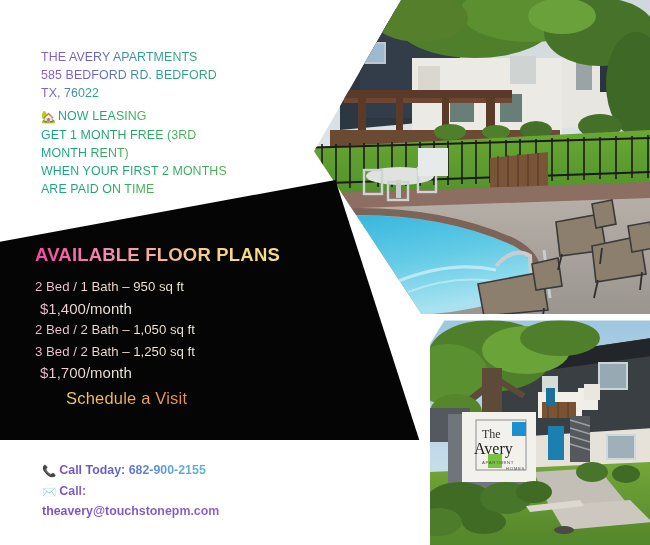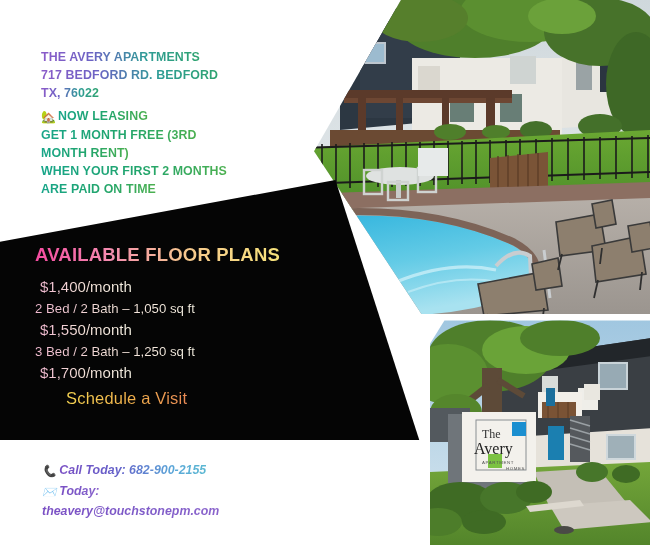--- a/index.html
+++ b/index.html
@@ -64,21 +64,21 @@
   .g-pink-white  { background-image:linear-gradient(90deg,#F0B9CF 0%,#F3E0D8 45%,#F7F2E4 100%); }
   .g-yellow-orange{ background-image:linear-gradient(90deg,#F7D552 0%,#F3B14C 55%,#E98A55 100%); }
   .g-purple-blue { background-image:linear-gradient(90deg,#7A4FC4 0%,#6360C9 40%,#5AA7D8 78%,#5BB8D2 100%); }
   .g-purple-solid{ background-image:linear-gradient(90deg,#7A4FC4 0%,#7E5BC8 55%,#8A63CC 100%); }
 
   
   #header-block {
     position:absolute; left:41px; top:48px; width:255px; z-index:5;
   }
   #header-block .line {
-    font-size:12.4px; font-weight:bold; line-height:18.2px;
+    font-size:12.4px; font-weight:normal; line-height:18.2px;
     letter-spacing:.1px; white-space:nowrap;
   }
   #header-block .emoji {
     font-size:12px; -webkit-text-fill-color:initial; color:initial;
     display:inline-block; vertical-align:-1px; margin-right:2px;
   }
   .addr-gap { height:4px; }
 
   
   #plans-block {
@@ -92,21 +92,21 @@
   .plan-desc  { font-size:13.2px; }
   .plan-price { font-size:15px; padding-left:5px; }
 
   #cta {
     position:absolute; left:66px; top:389px; z-index:6;
     font-size:16.5px; font-weight:normal; letter-spacing:.2px;
   }
 
   
   #contact-block {
-    position:absolute; left:42px; top:461px; width:280px; z-index:5;font-style:italic;
+    position:absolute; left:42px; top:461px; width:280px; z-index:5;
   }
   #contact-block .line {
     font-size:12.4px; font-weight:bold; line-height:19.5px; white-space:nowrap;
   }
   #contact-block .emoji {
     font-size:11.5px; -webkit-text-fill-color:initial; color:initial;
     display:inline-block; vertical-align:-1px; margin-right:3px;
   }
 </style>
 </head>
@@ -355,21 +355,21 @@
     </svg>
   </div>
 
   <div id="black-panel"></div>
 
   <div id="header-block">
     <div class="line">
       <span class="grad g-purple-teal">THE AVERY APARTMENTS</span>
     </div>
     <div class="line">
-      <span class="grad g-purple-teal">717 BEDFORD RD. BEDFORD</span>
+      <span class="grad g-purple-teal">585 BEDFORD RD. BEDFORD</span>
     </div>
     <div class="line">
       <span class="grad g-purple-teal">TX, 76022</span>
     </div>
     <div class="addr-gap"></div>
     <div class="line">
       <span class="emoji">🏡</span><span class="grad g-teal-green">NOW LEASING</span>
     </div>
     <div class="line">
       <span class="grad g-teal-green">GET 1 MONTH FREE (3RD</span>
@@ -384,31 +384,31 @@
       <span class="grad g-teal-green">ARE PAID ON TIME</span>
     </div>
   </div>
 
   <div id="plans-block">
     <div id="plans-title">
       <span class="grad g-pink-yellow">AVAILABLE FLOOR PLANS</span>
     </div>
 
     <div class="plan-row">
+      <div class="plan-desc">
+        <span class="grad g-pink-white">2 Bed / 1 Bath – 950 sq ft</span>
+      </div>
       <div class="plan-price">
         <span class="grad g-pink-white">$1,400/month</span>
       </div>
     </div>
 
     <div class="plan-row">
       <div class="plan-desc">
         <span class="grad g-pink-white">2 Bed / 2 Bath – 1,050 sq ft</span>
-      </div>
-      <div class="plan-price">
-        <span class="grad g-pink-white">$1,550/month</span>
       </div>
     </div>
 
     <div class="plan-row">
       <div class="plan-desc">
         <span class="grad g-pink-white">3 Bed / 2 Bath – 1,250 sq ft</span>
       </div>
       <div class="plan-price">
         <span class="grad g-pink-white">$1,700/month</span>
       </div>
@@ -417,20 +417,20 @@
 
   <div id="cta">
     <span class="grad g-yellow-orange">Schedule a Visit</span>
   </div>
 
   <div id="contact-block">
     <div class="line">
       <span class="emoji">📞</span><span class="grad g-purple-blue">Call Today: 682-900-2155</span>
     </div>
     <div class="line">
-      <span class="emoji">✉️</span><span class="grad g-purple-solid">Today:</span>
+      <span class="emoji">✉️</span><span class="grad g-purple-solid">Call:</span>
     </div>
     <div class="line">
       <span class="grad g-purple-solid">theavery@touchstonepm.com</span>
     </div>
   </div>
 
 </div>
 
 </body></html>

